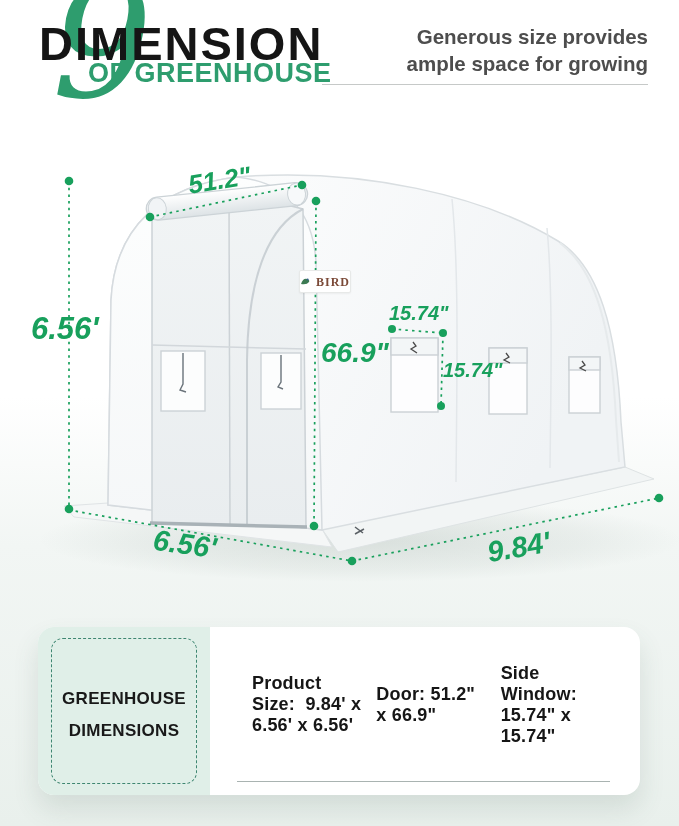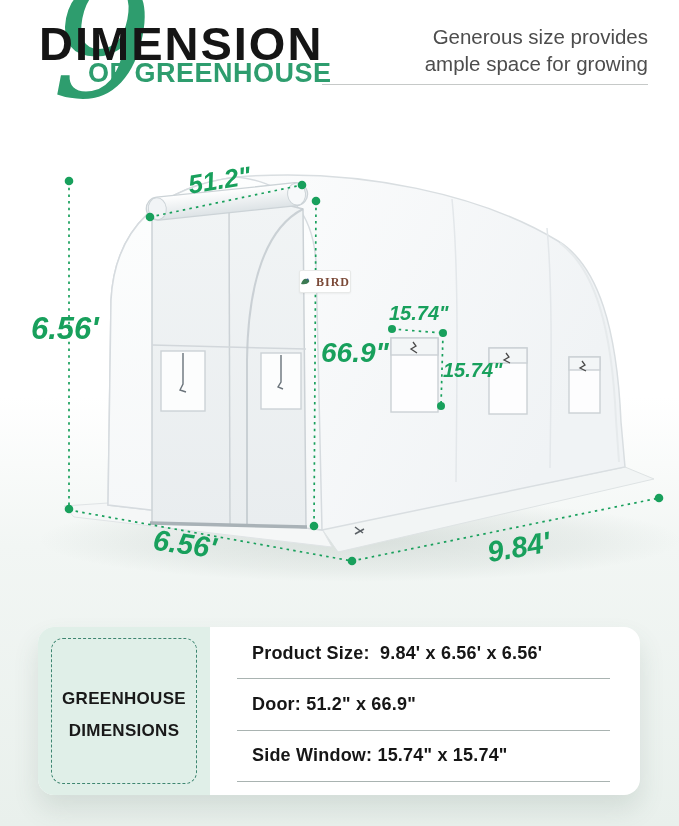--- a/index.html
+++ b/index.html
@@ -9,21 +9,21 @@
 
   
   .header{position:absolute;left:0;top:0;width:679px;height:130px;z-index:5;}
   .numeral{position:absolute;left:52px;top:-37px;font-family:"DejaVu Serif",serif;
            font-style:italic;font-weight:400;font-size:158px;line-height:1;color:#2e9d6e;z-index:1;}
   .title{position:absolute;left:39px;top:20px;font-size:47px;font-weight:800;letter-spacing:2px;
          color:#151515;z-index:2;line-height:1;}
   .subtitle{position:absolute;left:88px;top:60px;font-size:27px;font-weight:800;letter-spacing:.5px;
             color:#2e9d6e;z-index:2;line-height:1;}
   .tagline{position:absolute;right:31px;top:24px;text-align:right;font-size:20.5px;line-height:1.3;
-           color:#4d4d4d;z-index:2;}
+           color:#4d4d4d;z-index:2;font-weight:bold;}
   .divider{position:absolute;left:322px;right:31px;top:84px;height:1px;background:#c6c9c8;z-index:1;}
 
   
   .scene{position:absolute;left:0;top:0;width:679px;height:826px;z-index:1;}
 
   
   .dim{position:absolute;color:#18a05c;font-weight:700;font-style:italic;z-index:3;
        white-space:nowrap;line-height:1;}
   .dim-door-width{left:188px;top:167px;font-size:26px;transform:rotate(-9deg);}
   .dim-height{left:31px;top:313px;font-size:31px;}
@@ -41,21 +41,21 @@
               color:#7b4a38;letter-spacing:1px;line-height:1;}
 
   
   .panel{position:absolute;left:38px;top:627px;width:602px;height:168px;border-radius:16px;
          background:#ffffff;display:flex;overflow:hidden;z-index:4;
          box-shadow:0 14px 26px rgba(70,100,88,.14);}
   .panel-left{width:172px;background:#e0efe8;padding:11px 13px;box-sizing:border-box;display:flex;}
   .dashed-box{flex:1;border:1.6px dashed #3e8671;border-radius:12px;display:flex;flex-direction:column;
               align-items:center;justify-content:center;}
   .box-title{font-size:17px;font-weight:800;color:#191919;line-height:1.5;letter-spacing:.3px;margin-top:7px;}
-  .panel-right{flex:1;display:flex;flex-direction:column;padding:1px 30px 13px 27px;box-sizing:border-box;}
+  .panel-right{flex:1;display:flex;padding:1px 30px 13px 27px;box-sizing:border-box;}
   .spec-row{flex:1;display:flex;align-items:center;padding-left:15px;border-bottom:1px solid #a9b3b1;
             font-size:18px;font-weight:600;color:#161616;white-space:pre-wrap;letter-spacing:.2px;}
 </style>
 </head>
 <body>
 
 <div class="page">
 
   <div class="header">
     <div class="numeral">9</div>

